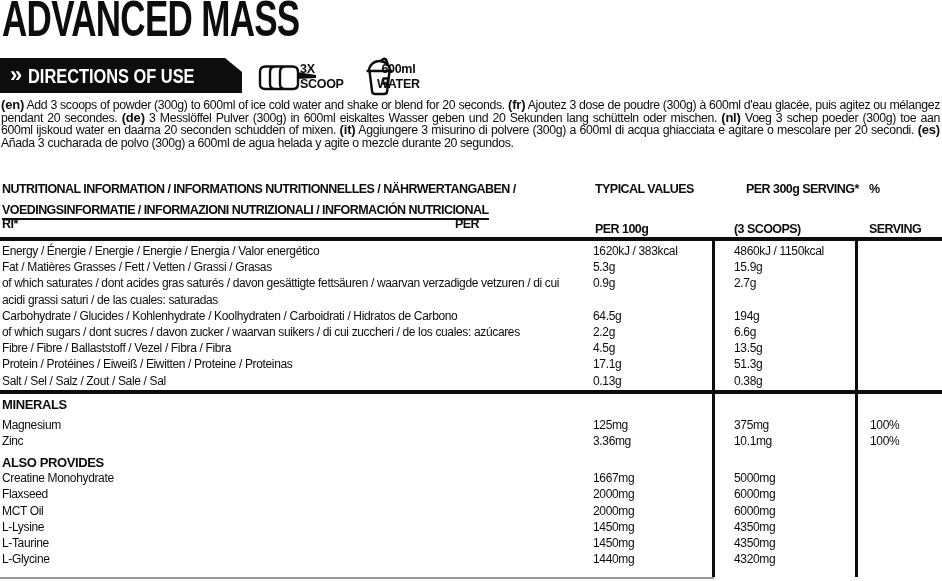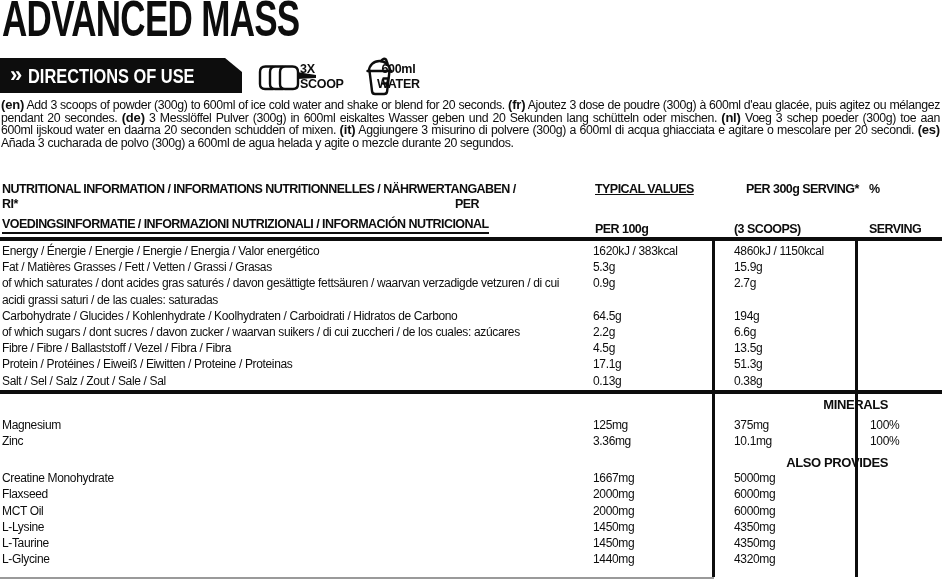--- a/index.html
+++ b/index.html
@@ -31,41 +31,41 @@
         letter-spacing:-0.35px;text-align:justify;}
   .dir-lang{font-weight:700;font-size:13px;letter-spacing:-0.2px;}
 
   
   .thead{position:absolute;left:0;top:181px;width:790px;height:58px;}
   .hl{font-weight:700;font-size:12.5px;letter-spacing:-0.55px;line-height:14.5px;white-space:nowrap;}
   .hc1{position:absolute;left:2px;top:1px;width:477px;}
   .hc1 .split{display:flex;justify-content:space-between;}
   .hc1 .l3{margin-top:6px;}
   .hul{border-bottom:2px solid #0d0d0d;padding-bottom:1px;}
-  .hc2{position:absolute;left:595px;top:1px;text-decoration:underline;}
+  .hc2{position:absolute;left:595px;top:1px;}
   .hc3{position:absolute;left:734px;top:1px;padding-left:12px;}
   .hc4{position:absolute;left:869px;top:1px;}
   .l3abs{position:absolute;top:40px;left:0;}
 
   
   .thick{position:absolute;left:0;width:942px;height:4px;background:#0d0d0d;}
   .thick1{top:237px;} .thick2{top:390px;}
   .vline{position:absolute;width:3px;top:241px;height:336px;background:#0d0d0d;}
   .vline1{left:712px;} .vline2{left:855px;}
   .bline{position:absolute;left:0;top:577px;width:714px;height:2px;background:#9a9a9a;}
 
   
   .tbody{position:absolute;left:0;top:243px;width:888px;font-size:12px;letter-spacing:-0.35px;}
   .trow{display:grid;grid-template-columns:591px 122px 144px 85px;line-height:16.2px;}
   .c1{padding-left:2px;padding-right:16px;}
   .c2,.c3,.c4{white-space:nowrap;}
   .c2{padding-left:2px;}
   .c3{padding-left:21px;}
   .c4{padding-left:13px;}
-  .sect{font-weight:700;font-size:13px;letter-spacing:-0.4px;padding-left:2px;line-height:14px;text-align:right;}
+  .sect{font-weight:700;font-size:13px;letter-spacing:-0.4px;padding-left:2px;line-height:14px;}
   .sect-minerals{margin-top:9px;margin-bottom:5px;}
   .sect-also{margin-top:7px;}
 </style>
 </head>
 <body>
 
 <div class="page">
 
   <div class="title">ADVANCED MASS</div>
 
@@ -107,25 +107,25 @@
     <span class="dir-item"><span class="dir-lang">(fr)</span> <span>Ajoutez 3 dose de poudre (300g) à 600ml d'eau glacée, puis agitez ou mélangez pendant 20 secondes.</span> </span>
     <span class="dir-item"><span class="dir-lang">(de)</span> <span>3 Messlöffel Pulver (300g) in 600ml eiskaltes Wasser geben und 20 Sekunden lang schütteln oder mischen.</span> </span>
     <span class="dir-item"><span class="dir-lang">(nl)</span> <span>Voeg 3 schep poeder (300g) toe aan 600ml ijskoud water en daarna 20 seconden schudden of mixen.</span> </span>
     <span class="dir-item"><span class="dir-lang">(it)</span> <span>Aggiungere 3 misurino di polvere (300g) a 600ml di acqua ghiacciata e agitare o mescolare per 20 secondi.</span> </span>
     <span class="dir-item"><span class="dir-lang">(es)</span> <span>Añada 3 cucharada de polvo (300g) a 600ml de agua helada y agite o mezcle durante 20 segundos.</span> </span>
   </div>
 
   <div class="thead">
     <div class="hc1">
       <div class="hl">NUTRITIONAL INFORMATION / INFORMATIONS NUTRITIONNELLES / NÄHRWERTANGABEN /</div>
+      <div class="hl l3"><span class="hul">VOEDINGSINFORMATIE / INFORMAZIONI NUTRIZIONALI / INFORMACIÓN NUTRICIONAL</span></div>
       <div class="hl split">
         <span>RI*</span>
         <span>PER</span>
       </div>
-      <div class="hl l3"><span class="hul">VOEDINGSINFORMATIE / INFORMAZIONI NUTRIZIONALI / INFORMACIÓN NUTRICIONAL</span></div>
     </div>
     <div class="hc2">
       <div class="hl">TYPICAL VALUES</div>
       <div class="hl l3abs"><span class="hul">PER 100g</span></div>
     </div>
     <div class="hc3">
       <div class="hl">PER 300g SERVING*</div>
       <div class="hl l3abs"><span class="hul">(3 SCOOPS)</span></div>
     </div>
     <div class="hc4">

